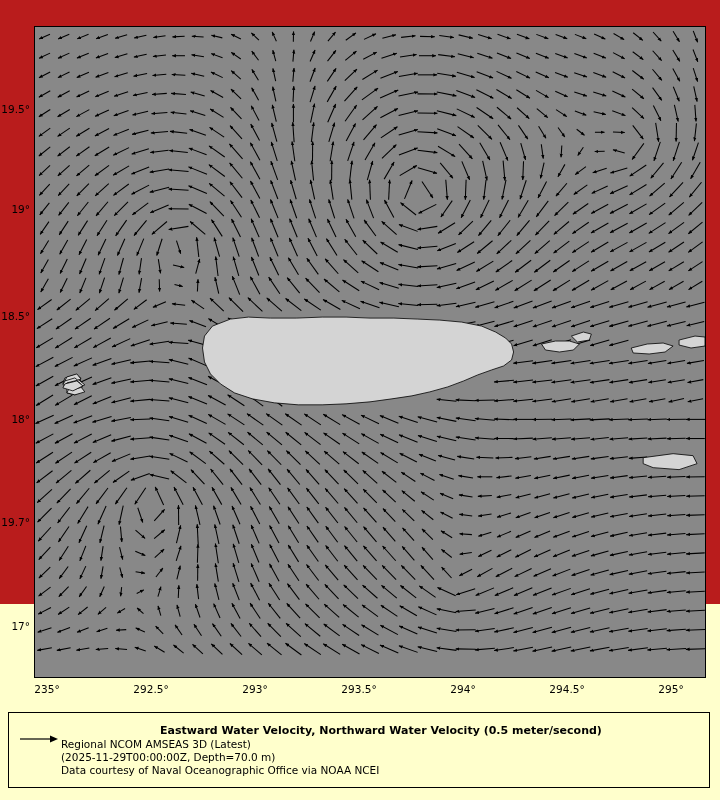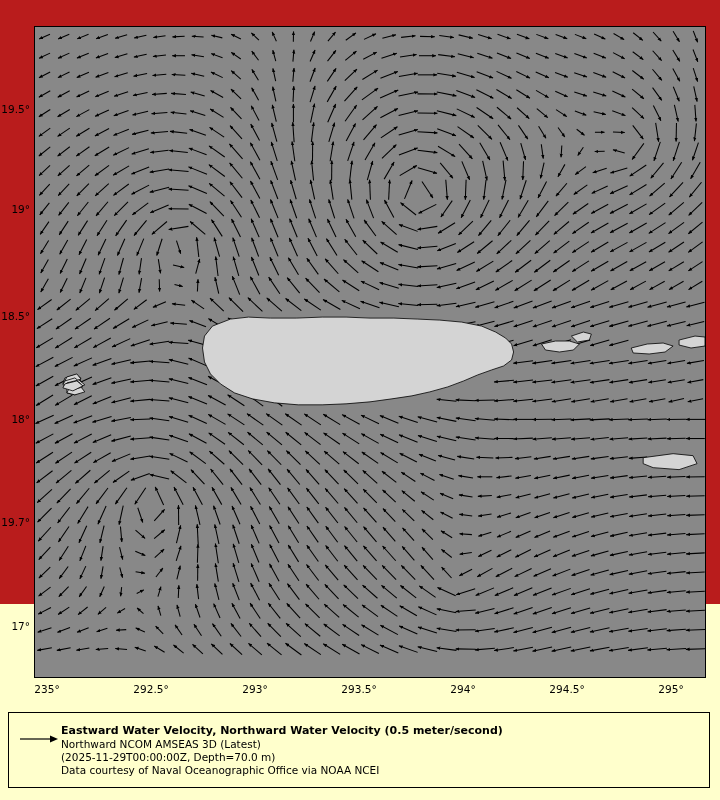--- a/index.html
+++ b/index.html
@@ -104,20 +104,21 @@
     left: 52px;
     top: 11px;
     width: 640px;
   }
   .cap-title {
     font-size: 11px;
     font-weight: bold;
     color: #000;
     line-height: 14px;
     white-space: nowrap;
+    text-align: center;
   }
   .cap-line {
     font-size: 10.5px;
     color: #000;
     line-height: 13px;
     white-space: nowrap;
   }
 </style>
 </head>
 <body>
@@ -1270,18 +1271,18 @@
     <div class="xtick" style="left:671px;text-align:center;">295°</div>
   </div>
 
   <div id="caption">
     <svg id="legend-arrow" viewBox="0 0 40 12">
       <line x1="1" y1="6" x2="33" y2="6" stroke="#000" stroke-width="1.2"></line>
       <path d="M 31 2.4 L 39 6 L 31 9.6 z" fill="#000"></path>
     </svg>
     <div id="caption-text">
       <div class="cap-title">Eastward Water Velocity, Northward Water Velocity (0.5 meter/second)</div>
-      <div class="cap-line">Northward NCOM AMSEAS 3D (Latest)</div>
+      <div class="cap-line">Regional NCOM AMSEAS 3D (Latest)</div>
       <div class="cap-line">(2025-11-29T00:00:00Z, Depth=70.0 m)</div>
       <div class="cap-line">Data courtesy of Naval Oceanographic Office via NOAA NCEI</div>
     </div>
   </div>
 </div>
 
 </body></html>

